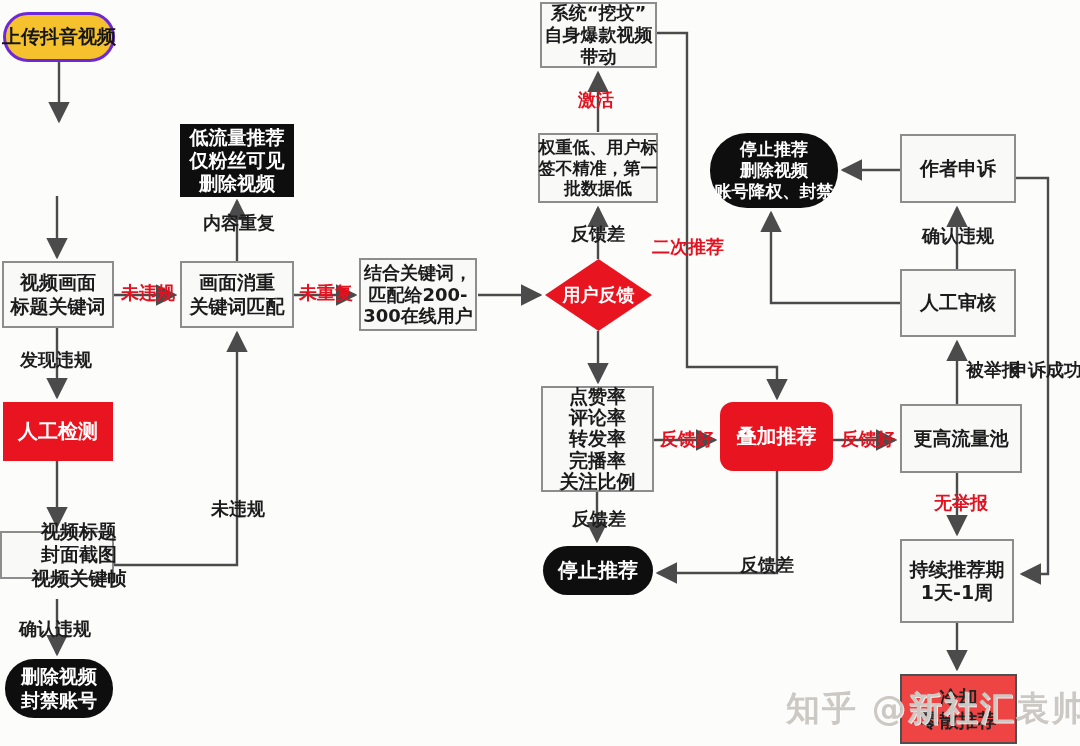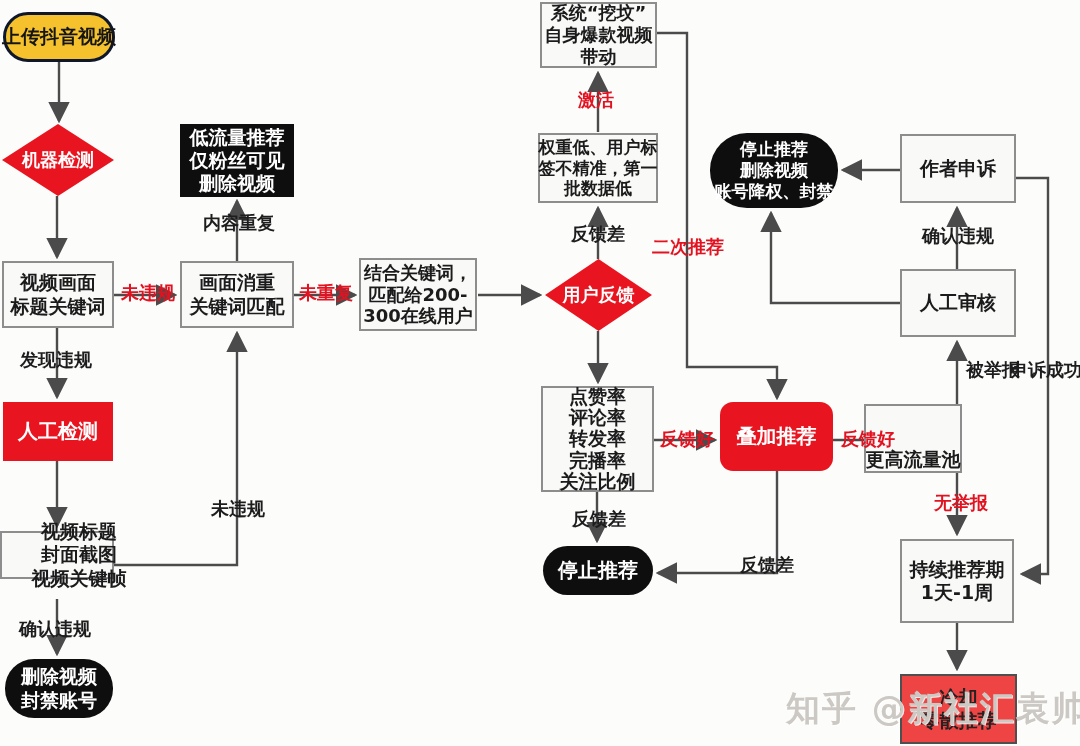--- a/index.html
+++ b/index.html
@@ -13,21 +13,21 @@
   .node {
     position:absolute; z-index:2;
     display:flex; flex-direction:column; align-items:center; justify-content:center;
     text-align:center; font-weight:bold; line-height:1.22;
   }
   .node span { display:block; white-space:nowrap; }
   .white-box { background:#f9f9f8; border:2px solid #8d8d8d; color:#1b1b1b; }
   .black-box { background:#0e0e0e; color:#ffffff; }
   .red-box   { background:#e8141f; color:#ffffff; }
   .stadium   { border-radius:30px; }
-  .yellow-stadium { background:#f5c22e; border:3px solid #0f172a; color:#151515; border-radius:26px; }
+  .yellow-stadium { background:#f5c22e; border:3px solid #6d28d9; color:#151515; border-radius:26px; }
   .yellow-box { background:#ef4444; border:2px solid #4f4f4f; color:#222222; }
   .diamond {
     background:#e8141f; color:#ffffff;
     clip-path: polygon(50% 0, 100% 50%, 50% 100%, 0 50%);
   }
   .elabel {
     position:absolute; z-index:3; font-weight:bold; font-size:18px;
     white-space:nowrap; line-height:1;
   }
   .lbl-red   { color:#e21220; }
@@ -80,23 +80,20 @@
       <path d="M1016,178 H1048 V574 H1022" marker-end="url(#ah)"></path>
       <path d="M957,473 V534" marker-end="url(#ah)"></path>
       <path d="M957,607 V669" marker-end="url(#ah)"></path>
     </g>
   </svg>
 
   <div class="node yellow-stadium fs19" style="left:3px; top:12px; width:112px; height:50px;">
     <span>上传抖音视频</span>
   </div>
 
-  <div class="node diamond fs18" style="left:2px; top:124px; width:112px; height:72px;">
-    <span>机器检测</span>
-  </div>
 
   <div class="node black-box fs19" style="left:180px; top:124px; width:114px; height:73px;">
     <span>低流量推荐</span>
     <span>仅粉丝可见</span>
     <span>删除视频</span>
   </div>
 
   <div class="node white-box fs19" style="left:2px; top:261px; width:112px; height:67px;">
     <span>视频画面</span>
     <span>标题关键词</span>
@@ -167,21 +164,21 @@
   </div>
 
   <div class="node white-box fs19" style="left:900px; top:134px; width:116px; height:69px;">
     <span>作者申诉</span>
   </div>
 
   <div class="node white-box fs19" style="left:900px; top:269px; width:116px; height:68px;">
     <span>人工审核</span>
   </div>
 
-  <div class="node white-box fs19" style="left:864px; top:404px; width:98px; height:69px;justify-content:flex-end;">
+  <div class="node white-box fs19" style="left:900px; top:404px; width:122px; height:69px;">
     <span>更高流量池</span>
   </div>
 
   <div class="node white-box fs19" style="left:900px; top:539px; width:114px; height:84px;">
     <span>持续推荐期</span>
     <span>1天-1周</span>
   </div>
 
   <div class="node yellow-box fs19" style="left:900px; top:674px; width:117px; height:70px;">
     <span>冷却</span>

